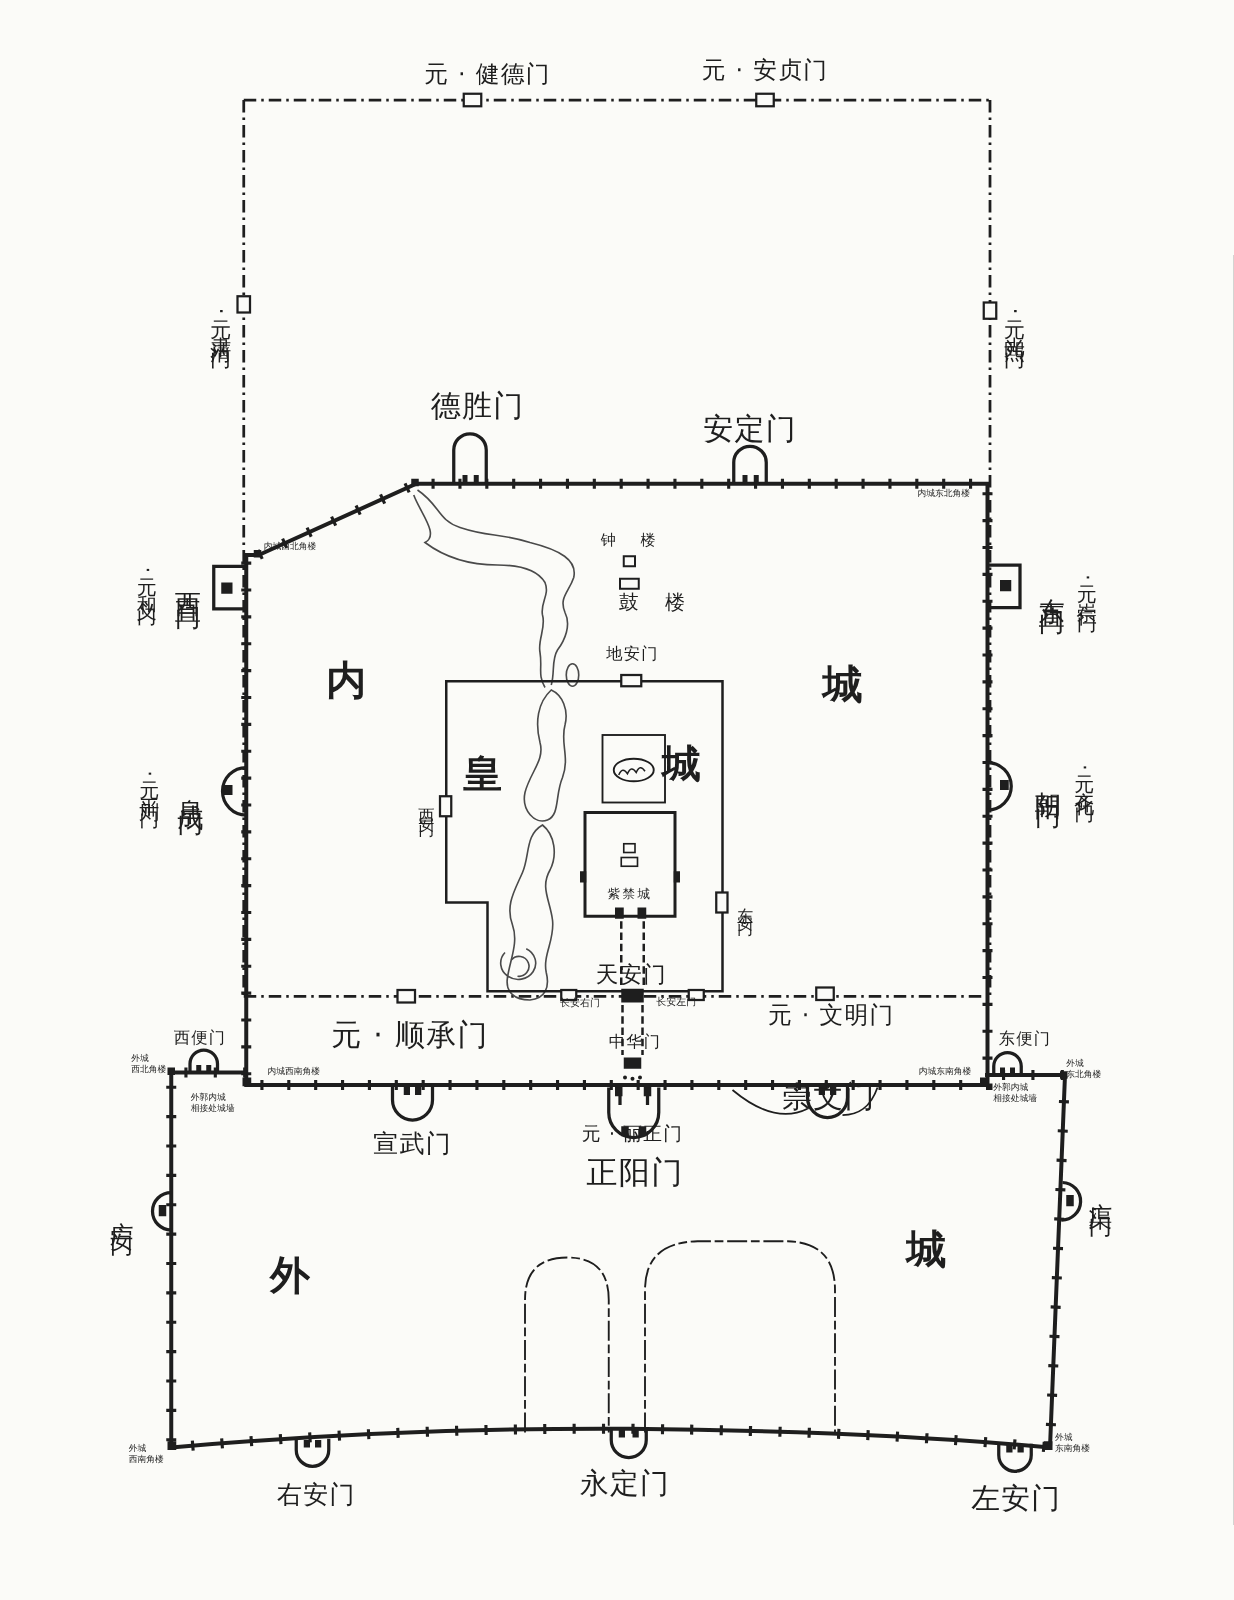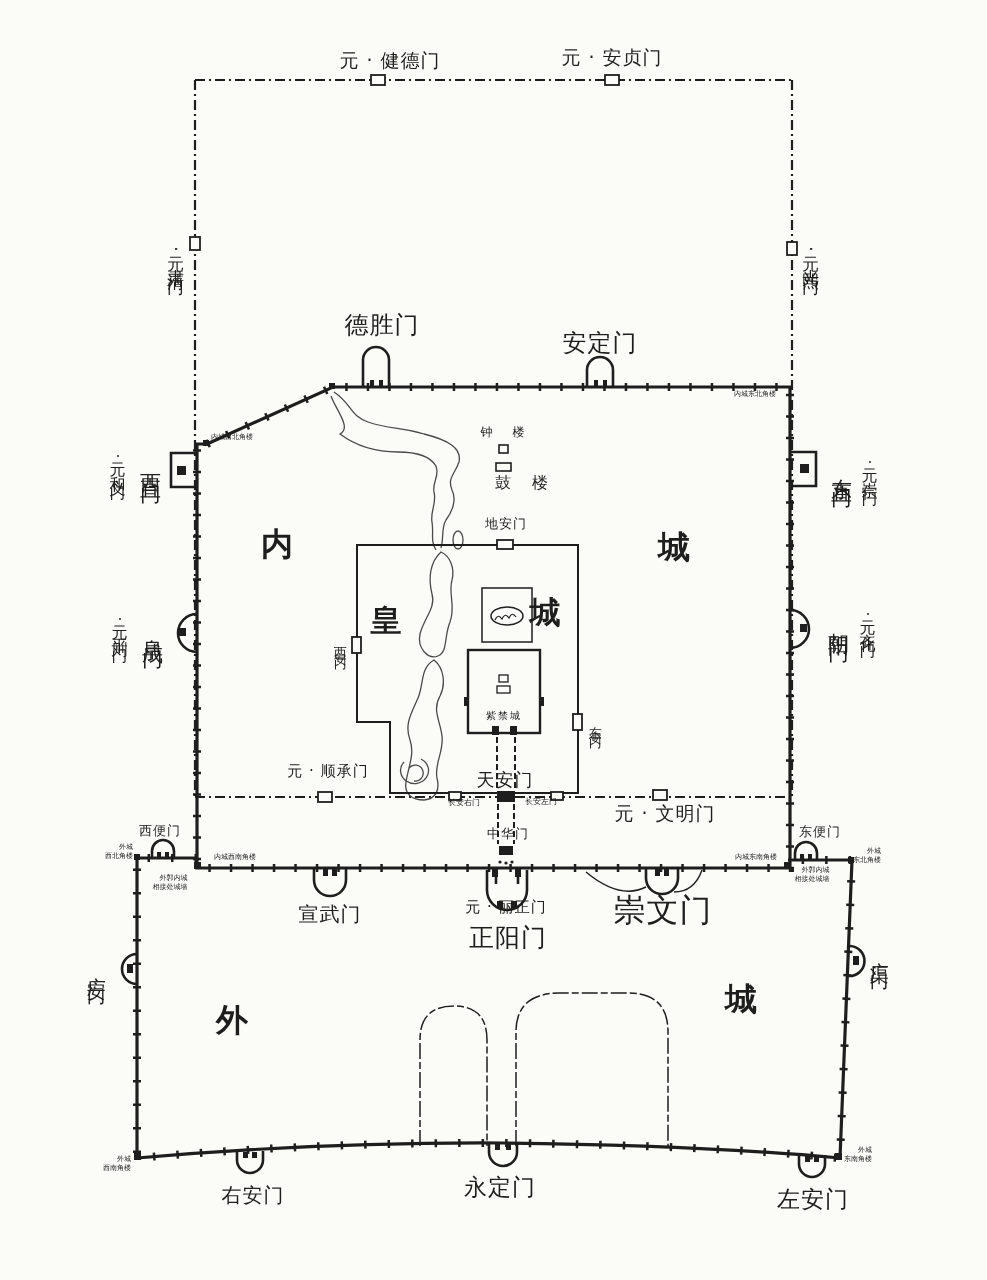--- a/index.html
+++ b/index.html
@@ -6,21 +6,21 @@
   .page{
     position:relative;width:987px;height:1280px;margin:0 auto;
     background:var(--paper,#fbfbf8);
     font-family:"DejaVu Sans",sans-serif;
     color:var(--ink,#1e1e1e);
     overflow:hidden;
   }
   svg.map{position:absolute;left:0;top:0;}
   .lbl{
     position:absolute;transform:translate(-50%,-50%);
-    white-space:pre-line;text-align:right;line-height:1.18;
+    white-space:pre-line;text-align:left;line-height:1.18;
     font-weight:500;letter-spacing:1px;color:var(--ink,#1e1e1e);
   }
   .v{writing-mode:vertical-rl;letter-spacing:4px;}
   .zone{font-weight:600;letter-spacing:2px;}
   .title{font-weight:600;letter-spacing:7px;}
   .tiny{font-size:7px;letter-spacing:0;line-height:1.3;font-weight:400;}
   .sp{word-spacing:14px;}
 </style>
 </head>
 <body>
@@ -203,40 +203,40 @@
       <rect x="499" y="445" width="9" height="8"></rect>
       <rect x="496" y="463" width="15" height="8"></rect>
     </g>
   </svg>
 
 
   <div class="lbl" style="left:390px;top:60px;font-size:19px">元 · 健德门</div>
   <div class="lbl" style="left:612px;top:57px;font-size:19px">元 · 安贞门</div>
   <div class="lbl v" style="left:176px;top:255px;font-size:17px">元·肃清门</div>
   <div class="lbl v" style="left:811px;top:255px;font-size:17px">元·光熙门</div>
-  <div class="lbl" style="left:328px;top:772px;font-size:15px">元 · 顺承门</div>
+  <div class="lbl" style="left:328px;top:828px;font-size:24px">元 · 顺承门</div>
   <div class="lbl" style="left:665px;top:813px;font-size:19px">元 · 文明门</div>
 
   <div class="lbl zone" style="left:278px;top:545px;font-size:32px">内</div>
   <div class="lbl zone" style="left:675px;top:548px;font-size:32px">城</div>
 
   <div class="lbl" style="left:382px;top:325px;font-size:24px">德胜门</div>
   <div class="lbl" style="left:600px;top:343px;font-size:24px">安定门</div>
   <div class="lbl v" style="left:150px;top:463px;font-size:21px">西直门</div>
   <div class="lbl v" style="left:117px;top:462px;font-size:16px">元·和义门</div>
   <div class="lbl v" style="left:841px;top:467px;font-size:21px">东直门</div>
   <div class="lbl v" style="left:869px;top:468px;font-size:16px">元·崇仁门</div>
   <div class="lbl v" style="left:152px;top:628px;font-size:21px">阜成门</div>
   <div class="lbl v" style="left:119px;top:625px;font-size:16px">元·平则门</div>
   <div class="lbl v" style="left:838px;top:622px;font-size:21px">朝阳门</div>
   <div class="lbl v" style="left:867px;top:620px;font-size:16px">元·齐化门</div>
   <div class="lbl" style="left:330px;top:915px;font-size:20px">宣武门</div>
   <div class="lbl" style="left:508px;top:938px;font-size:25px">正阳门</div>
   <div class="lbl" style="left:506px;top:908px;font-size:15px">元 · 丽正门</div>
-  <div class="lbl" style="left:663px;top:911px;font-size:32px">崇文门</div>
+  <div class="lbl" style="left:663px;top:878px;font-size:24px">崇文门</div>
 
   <div class="lbl tiny" style="left:232px;top:438px">内城西北角楼</div>
   <div class="lbl tiny" style="left:755px;top:395px">内城东北角楼</div>
   <div class="lbl tiny" style="left:235px;top:858px">内城西南角楼</div>
   <div class="lbl tiny" style="left:756px;top:858px">内城东南角楼</div>
 
   <div class="lbl zone" style="left:387px;top:620px;font-size:31px">皇</div>
   <div class="lbl zone" style="left:546px;top:612px;font-size:31px">城</div>
   <div class="lbl" style="left:506px;top:524px;font-size:13px">地安门</div>
   <div class="lbl v" style="left:340px;top:643px;font-size:13px">西安门</div>

